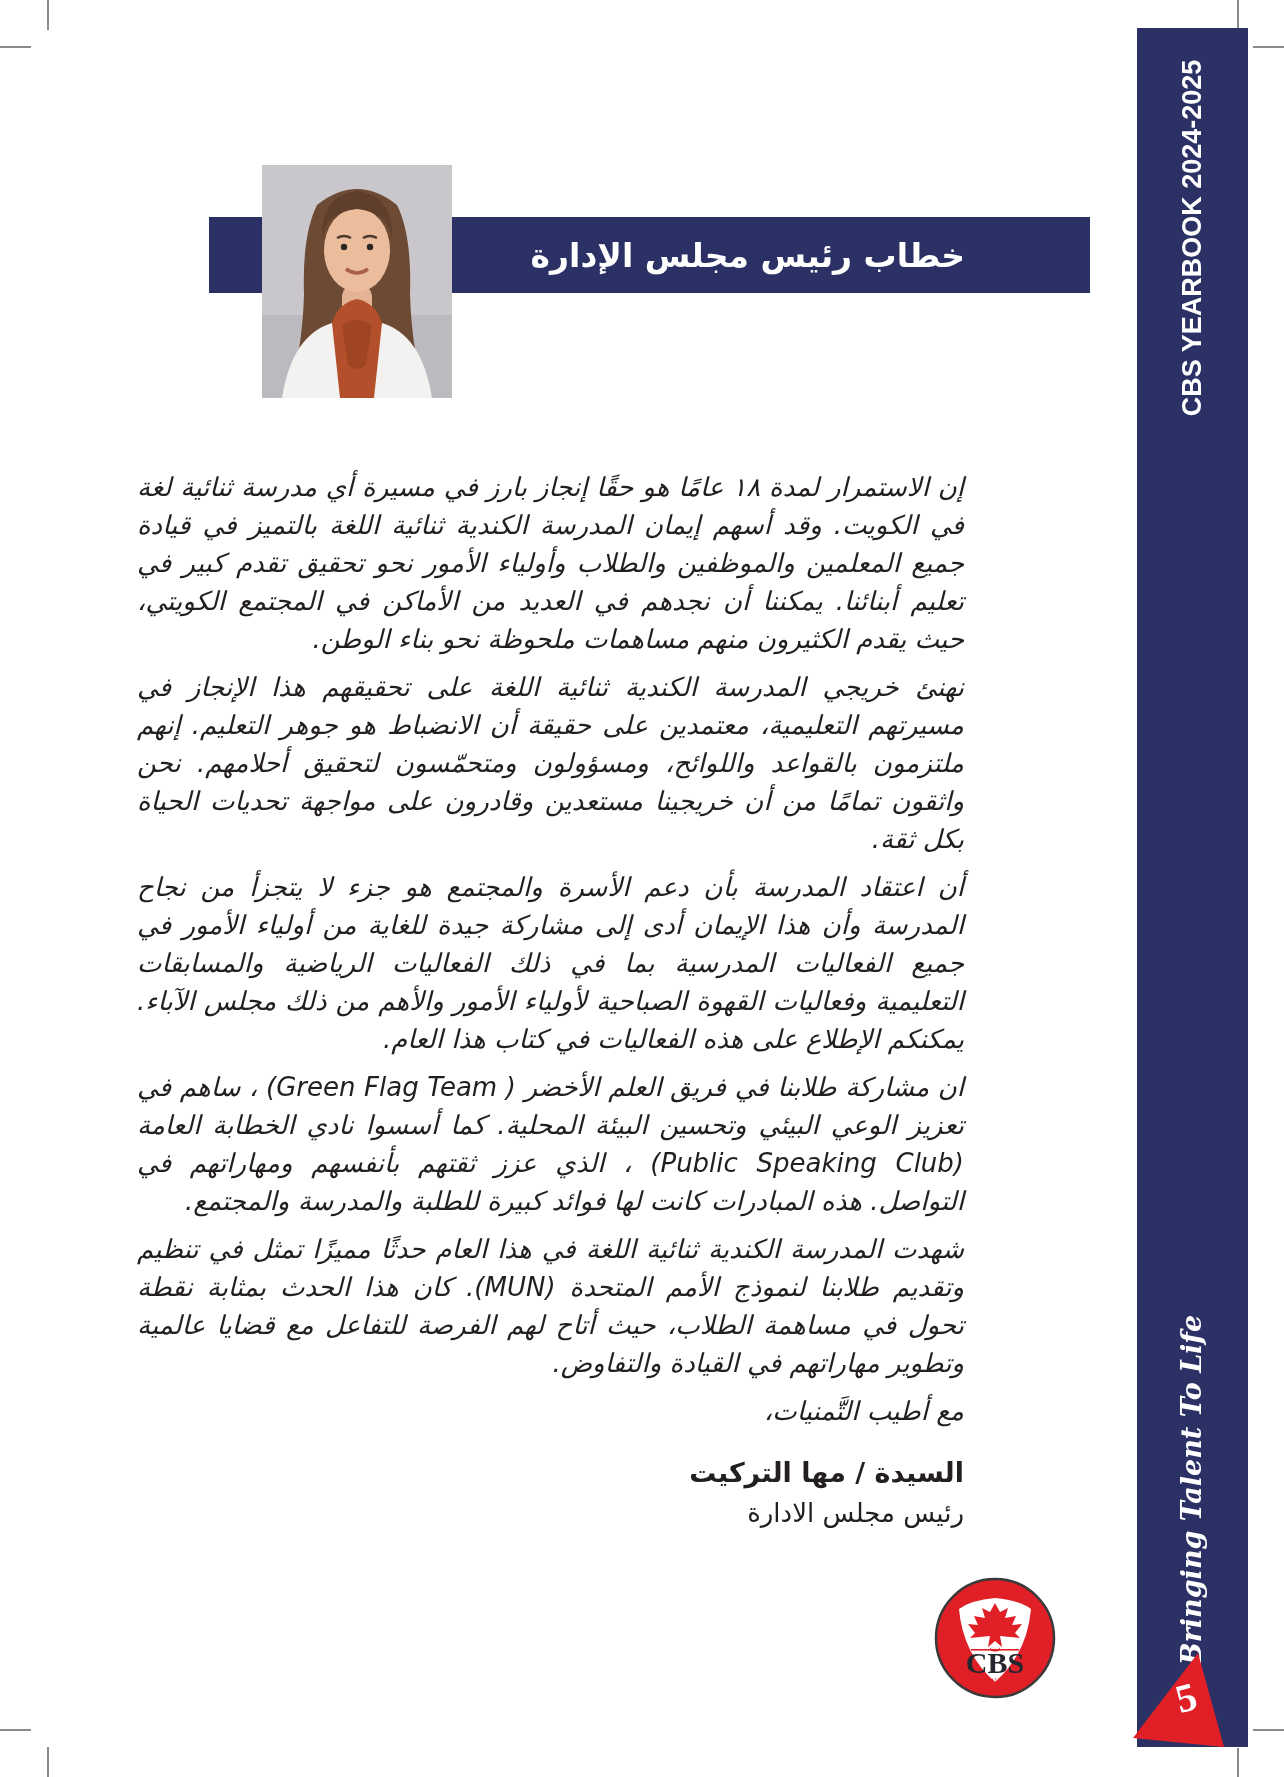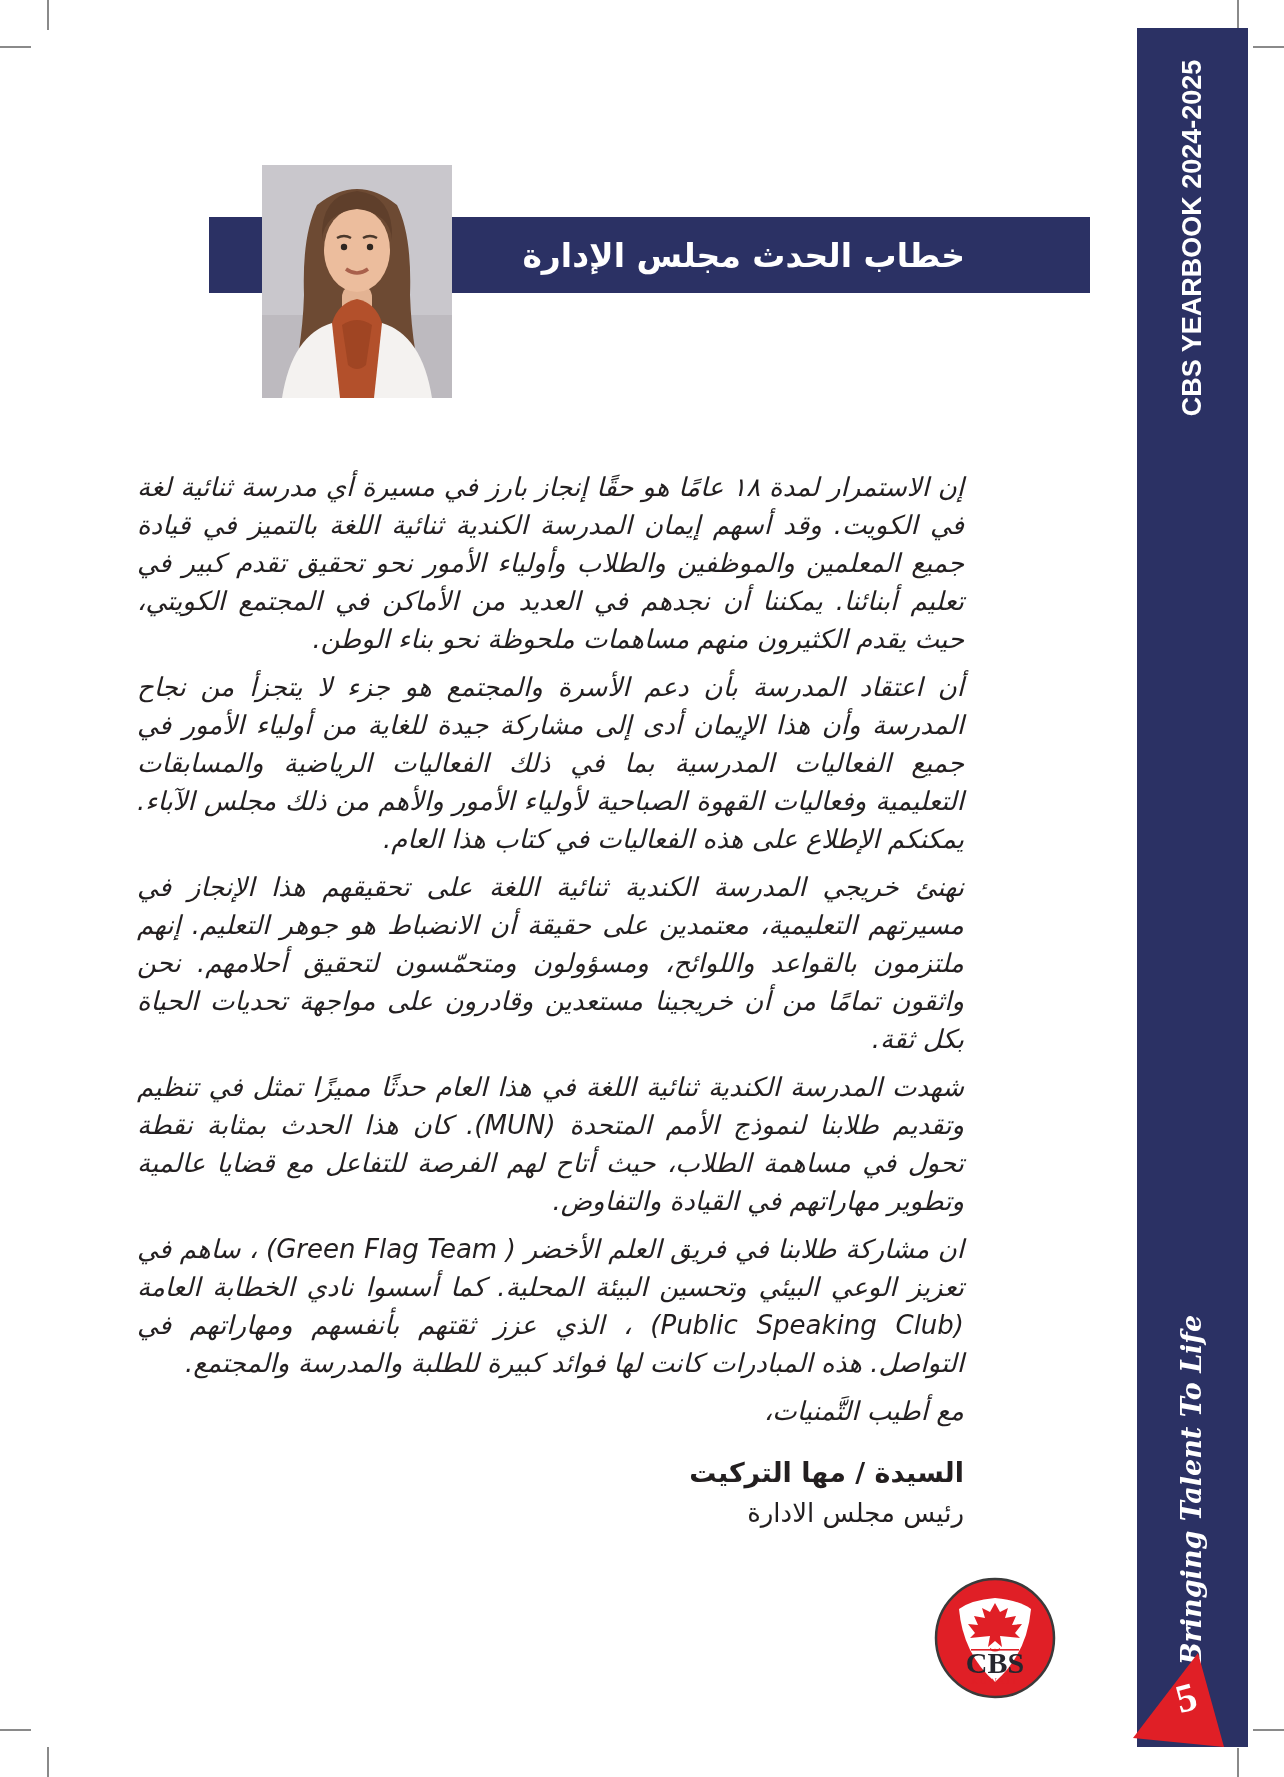--- a/index.html
+++ b/index.html
@@ -95,21 +95,21 @@
   <div class="sidebar"></div>
   <div class="v-text yearbook">CBS YEARBOOK 2024-2025</div>
   <div class="v-text slogan">Bringing Talent To Life</div>
 
   <svg class="page-num-tri" viewBox="0 0 108 106">
     <polygon points="74,9 9,94 100,103" style="fill:var(--red)"></polygon>
     <text x="63" y="67" transform="rotate(-15 63 57)" style="fill:#ffffff;font-family:'Liberation Serif',serif;font-weight:bold;font-size:40px;" text-anchor="middle">5</text>
   </svg>
 
   <div class="title-bar">
-    <span class="title">خطاب الحدث مجلس الإدارة</span>
+    <span class="title">خطاب رئيس مجلس الإدارة</span>
   </div>
 
   <svg class="photo" viewBox="0 0 190 233">
     <rect x="0" y="0" width="190" height="233" fill="#c9c7cc"></rect>
     <rect x="0" y="150" width="190" height="83" fill="#bdbabf"></rect>
 
     <path d="M55,40 Q95,8 135,40 Q150,70 148,130 Q150,190 165,233 L25,233 Q40,190 42,130 Q40,70 55,40 Z" fill="#6d4a33"></path>
 
     <path d="M20,233 Q30,170 70,158 L120,158 Q160,170 170,233 Z" fill="#f4f2f0"></path>
 
@@ -124,24 +124,24 @@
     <path d="M75,73 Q82,69 89,73" stroke="#4a382b" stroke-width="2.5" fill="none"></path>
     <path d="M101,73 Q108,69 115,73" stroke="#4a382b" stroke-width="2.5" fill="none"></path>
     <path d="M84,104 Q95,112 106,104" stroke="#a9604b" stroke-width="3.5" fill="none"></path>
 
     <path d="M70,158 Q76,138 95,134 Q114,138 120,158 L112,233 L78,233 Z" fill="#b3502b"></path>
     <path d="M80,160 Q95,150 110,160 L104,200 Q95,208 86,200 Z" fill="#a04523"></path>
   </svg>
 
   <div class="body-col">
     <p>إن الاستمرار لمدة ١٨ عامًا هو حقًا إنجاز بارز في مسيرة أي مدرسة ثنائية لغة في الكويت. وقد أسهم إيمان المدرسة الكندية ثنائية اللغة بالتميز في قيادة جميع المعلمين والموظفين والطلاب وأولياء الأمور نحو تحقيق تقدم كبير في تعليم أبنائنا. يمكننا أن نجدهم في العديد من الأماكن في المجتمع الكويتي، حيث يقدم الكثيرون منهم مساهمات ملحوظة نحو بناء الوطن.</p>
+    <p>نهنئ خريجي المدرسة الكندية ثنائية اللغة على تحقيقهم هذا الإنجاز في مسيرتهم التعليمية، معتمدين على حقيقة أن الانضباط هو جوهر التعليم. إنهم ملتزمون بالقواعد واللوائح، ومسؤولون ومتحمّسون لتحقيق أحلامهم. نحن واثقون تمامًا من أن خريجينا مستعدين وقادرون على مواجهة تحديات الحياة بكل ثقة.</p>
     <p>أن اعتقاد المدرسة بأن دعم الأسرة والمجتمع هو جزء لا يتجزأ من نجاح المدرسة وأن هذا الإيمان أدى إلى مشاركة جيدة للغاية من أولياء الأمور في جميع الفعاليات المدرسية بما في ذلك الفعاليات الرياضية والمسابقات التعليمية وفعاليات القهوة الصباحية لأولياء الأمور والأهم من ذلك مجلس الآباء. يمكنكم الإطلاع على هذه الفعاليات في كتاب هذا العام.</p>
-    <p>نهنئ خريجي المدرسة الكندية ثنائية اللغة على تحقيقهم هذا الإنجاز في مسيرتهم التعليمية، معتمدين على حقيقة أن الانضباط هو جوهر التعليم. إنهم ملتزمون بالقواعد واللوائح، ومسؤولون ومتحمّسون لتحقيق أحلامهم. نحن واثقون تمامًا من أن خريجينا مستعدين وقادرون على مواجهة تحديات الحياة بكل ثقة.</p>
+    <p>ان مشاركة طلابنا في فريق العلم الأخضر ( Green Flag Team) ، ساهم في تعزيز الوعي البيئي وتحسين البيئة المحلية. كما أسسوا نادي الخطابة العامة (Public Speaking Club) ، الذي عزز ثقتهم بأنفسهم ومهاراتهم في التواصل. هذه المبادرات كانت لها فوائد كبيرة للطلبة والمدرسة والمجتمع.</p>
     <p>شهدت المدرسة الكندية ثنائية اللغة في هذا العام حدثًا مميزًا تمثل في تنظيم وتقديم طلابنا لنموذج الأمم المتحدة (MUN). كان هذا الحدث بمثابة نقطة تحول في مساهمة الطلاب، حيث أتاح لهم الفرصة للتفاعل مع قضايا عالمية وتطوير مهاراتهم في القيادة والتفاوض.</p>
-    <p>ان مشاركة طلابنا في فريق العلم الأخضر ( Green Flag Team) ، ساهم في تعزيز الوعي البيئي وتحسين البيئة المحلية. كما أسسوا نادي الخطابة العامة (Public Speaking Club) ، الذي عزز ثقتهم بأنفسهم ومهاراتهم في التواصل. هذه المبادرات كانت لها فوائد كبيرة للطلبة والمدرسة والمجتمع.</p>
     <p class="closing">مع أطيب التَّمنيات،</p>
     <div class="signature">السيدة / مها التركيت</div>
     <div class="signature-title">رئيس مجلس الادارة</div>
   </div>
 
   <svg class="logo" viewBox="0 0 124 124">
     <circle cx="62" cy="62" r="59" style="fill:var(--red)" stroke="#3a3a3a" stroke-width="2.5"></circle>
 
     <path d="M26,33 Q38,24 62,22 Q86,24 98,33 Q94,78 62,106 Q30,78 26,33 Z" fill="#ffffff"></path>
 

